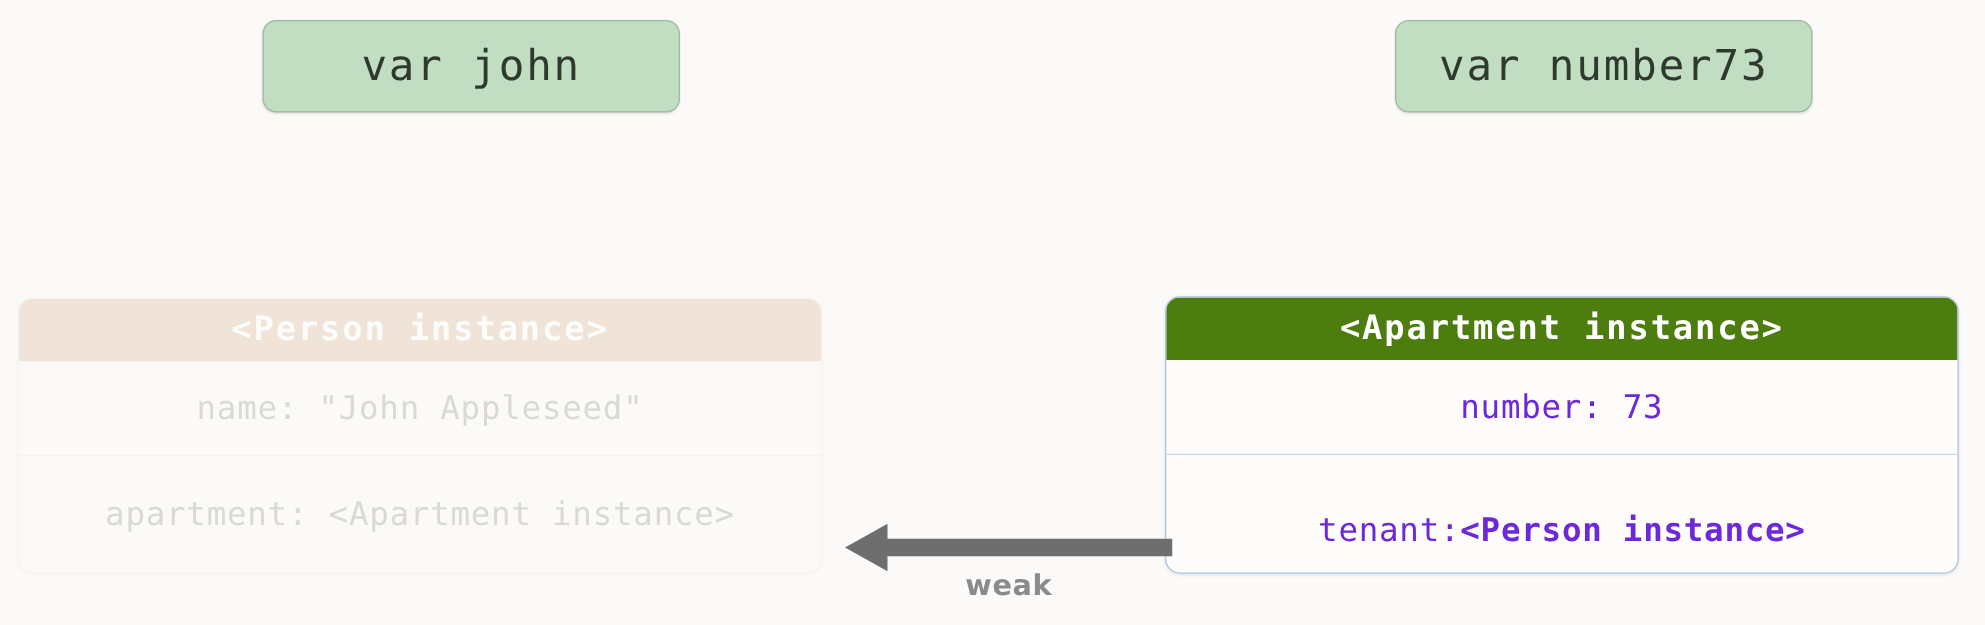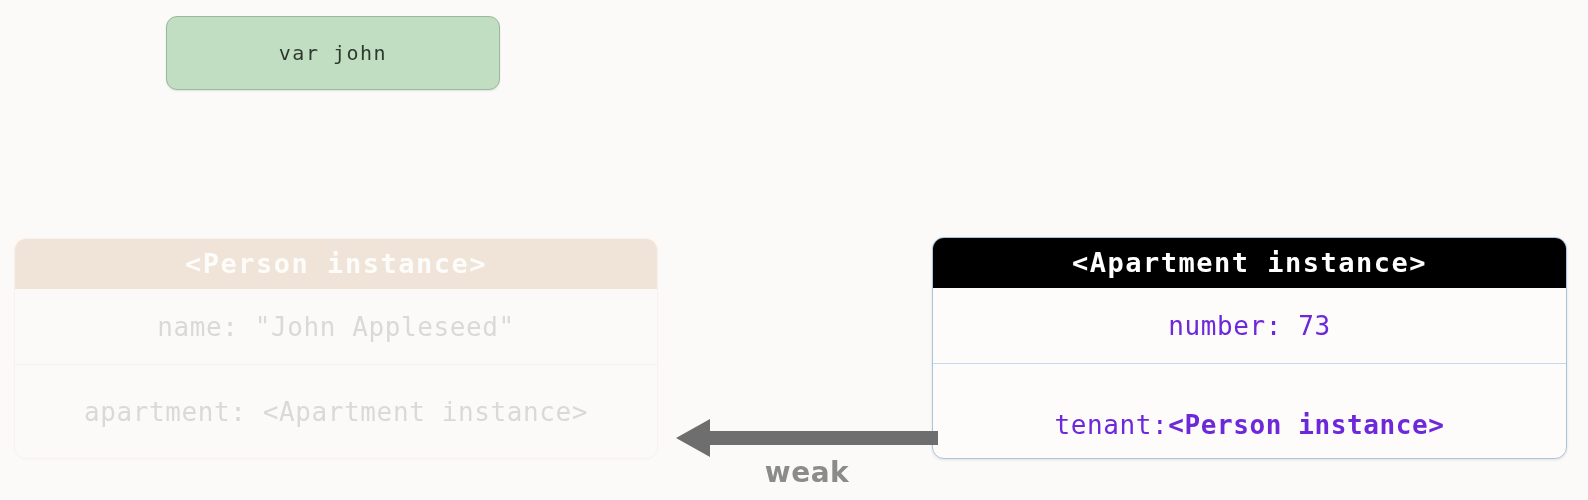--- a/index.html
+++ b/index.html
@@ -24,23 +24,24 @@
     position: absolute;
     box-sizing: border-box;
     background: #c2dec2;
     border: 1.5px solid #9cb89c;
     border-radius: 11px;
     display: flex;
     align-items: center;
     justify-content: center;
     color: #2f3a2f;
     font-family: "DejaVu Sans Mono", monospace;
-    font-size: 20px;
+    font-size: 34px;
     letter-spacing: 1.5px;
     box-shadow: 0 1px 2px rgba(0,0,0,0.10);
+    margin-left: 44px;
   }
   #var-john-box  { left: 166px;  top: 16px; width: 334px; height: 74px; }
   #var-num73-box { left: 1072px; top: 16px; width: 334px; height: 74px; }
 
   
   .card {
     position: absolute;
     box-sizing: border-box;
     border-radius: 12px;
     overflow: hidden;
@@ -96,21 +97,21 @@
   
   #apartment-card {
     left: 932px;
     top: 237px;
     width: 635px;
     height: 222px;
     border: 1.5px solid #aac4e0;
     box-shadow: 0 1px 3px rgba(0,0,0,0.10);
   }
   #apartment-card .card-header {
-    background: #000000;
+    background: #4d7c0f;
   }
   #apartment-card .card-row {
     color: #6d28d9;
     height: 75px;
   }
   #apartment-card .card-row.divided {
     border-top: 1.5px solid #c6d7ea;
     height: 123px;
   }
   .bold-ref { font-weight: bold; }
@@ -124,34 +125,37 @@
     height: 52px;
   }
   #weak-label {
     position: absolute;
     left: 676px;
     top: 456px;
     width: 262px;
     text-align: center;
     color: #8b8b8b;
     font-family: "DejaVu Sans", sans-serif;
-    font-size: 28px;
+    font-size: 23px;
     font-weight: bold;
     letter-spacing: 0.5px;
   }
 </style>
 </head>
 <body>
 
 <div id="canvas">
 
   <div id="var-john-box" class="var-box">
     <span>var john</span>
   </div>
 
+  <div id="var-num73-box" class="var-box">
+    <span>var number73</span>
+  </div>
 
   <div id="person-card" class="card">
     <div class="card-header">&lt;Person instance&gt;</div>
     <div class="card-row">name: "John Appleseed"</div>
     <div class="card-row divided">apartment: &lt;Apartment instance&gt;</div>
   </div>
 
   <div id="apartment-card" class="card">
     <div class="card-header">&lt;Apartment instance&gt;</div>
     <div class="card-row">number: 73</div>

